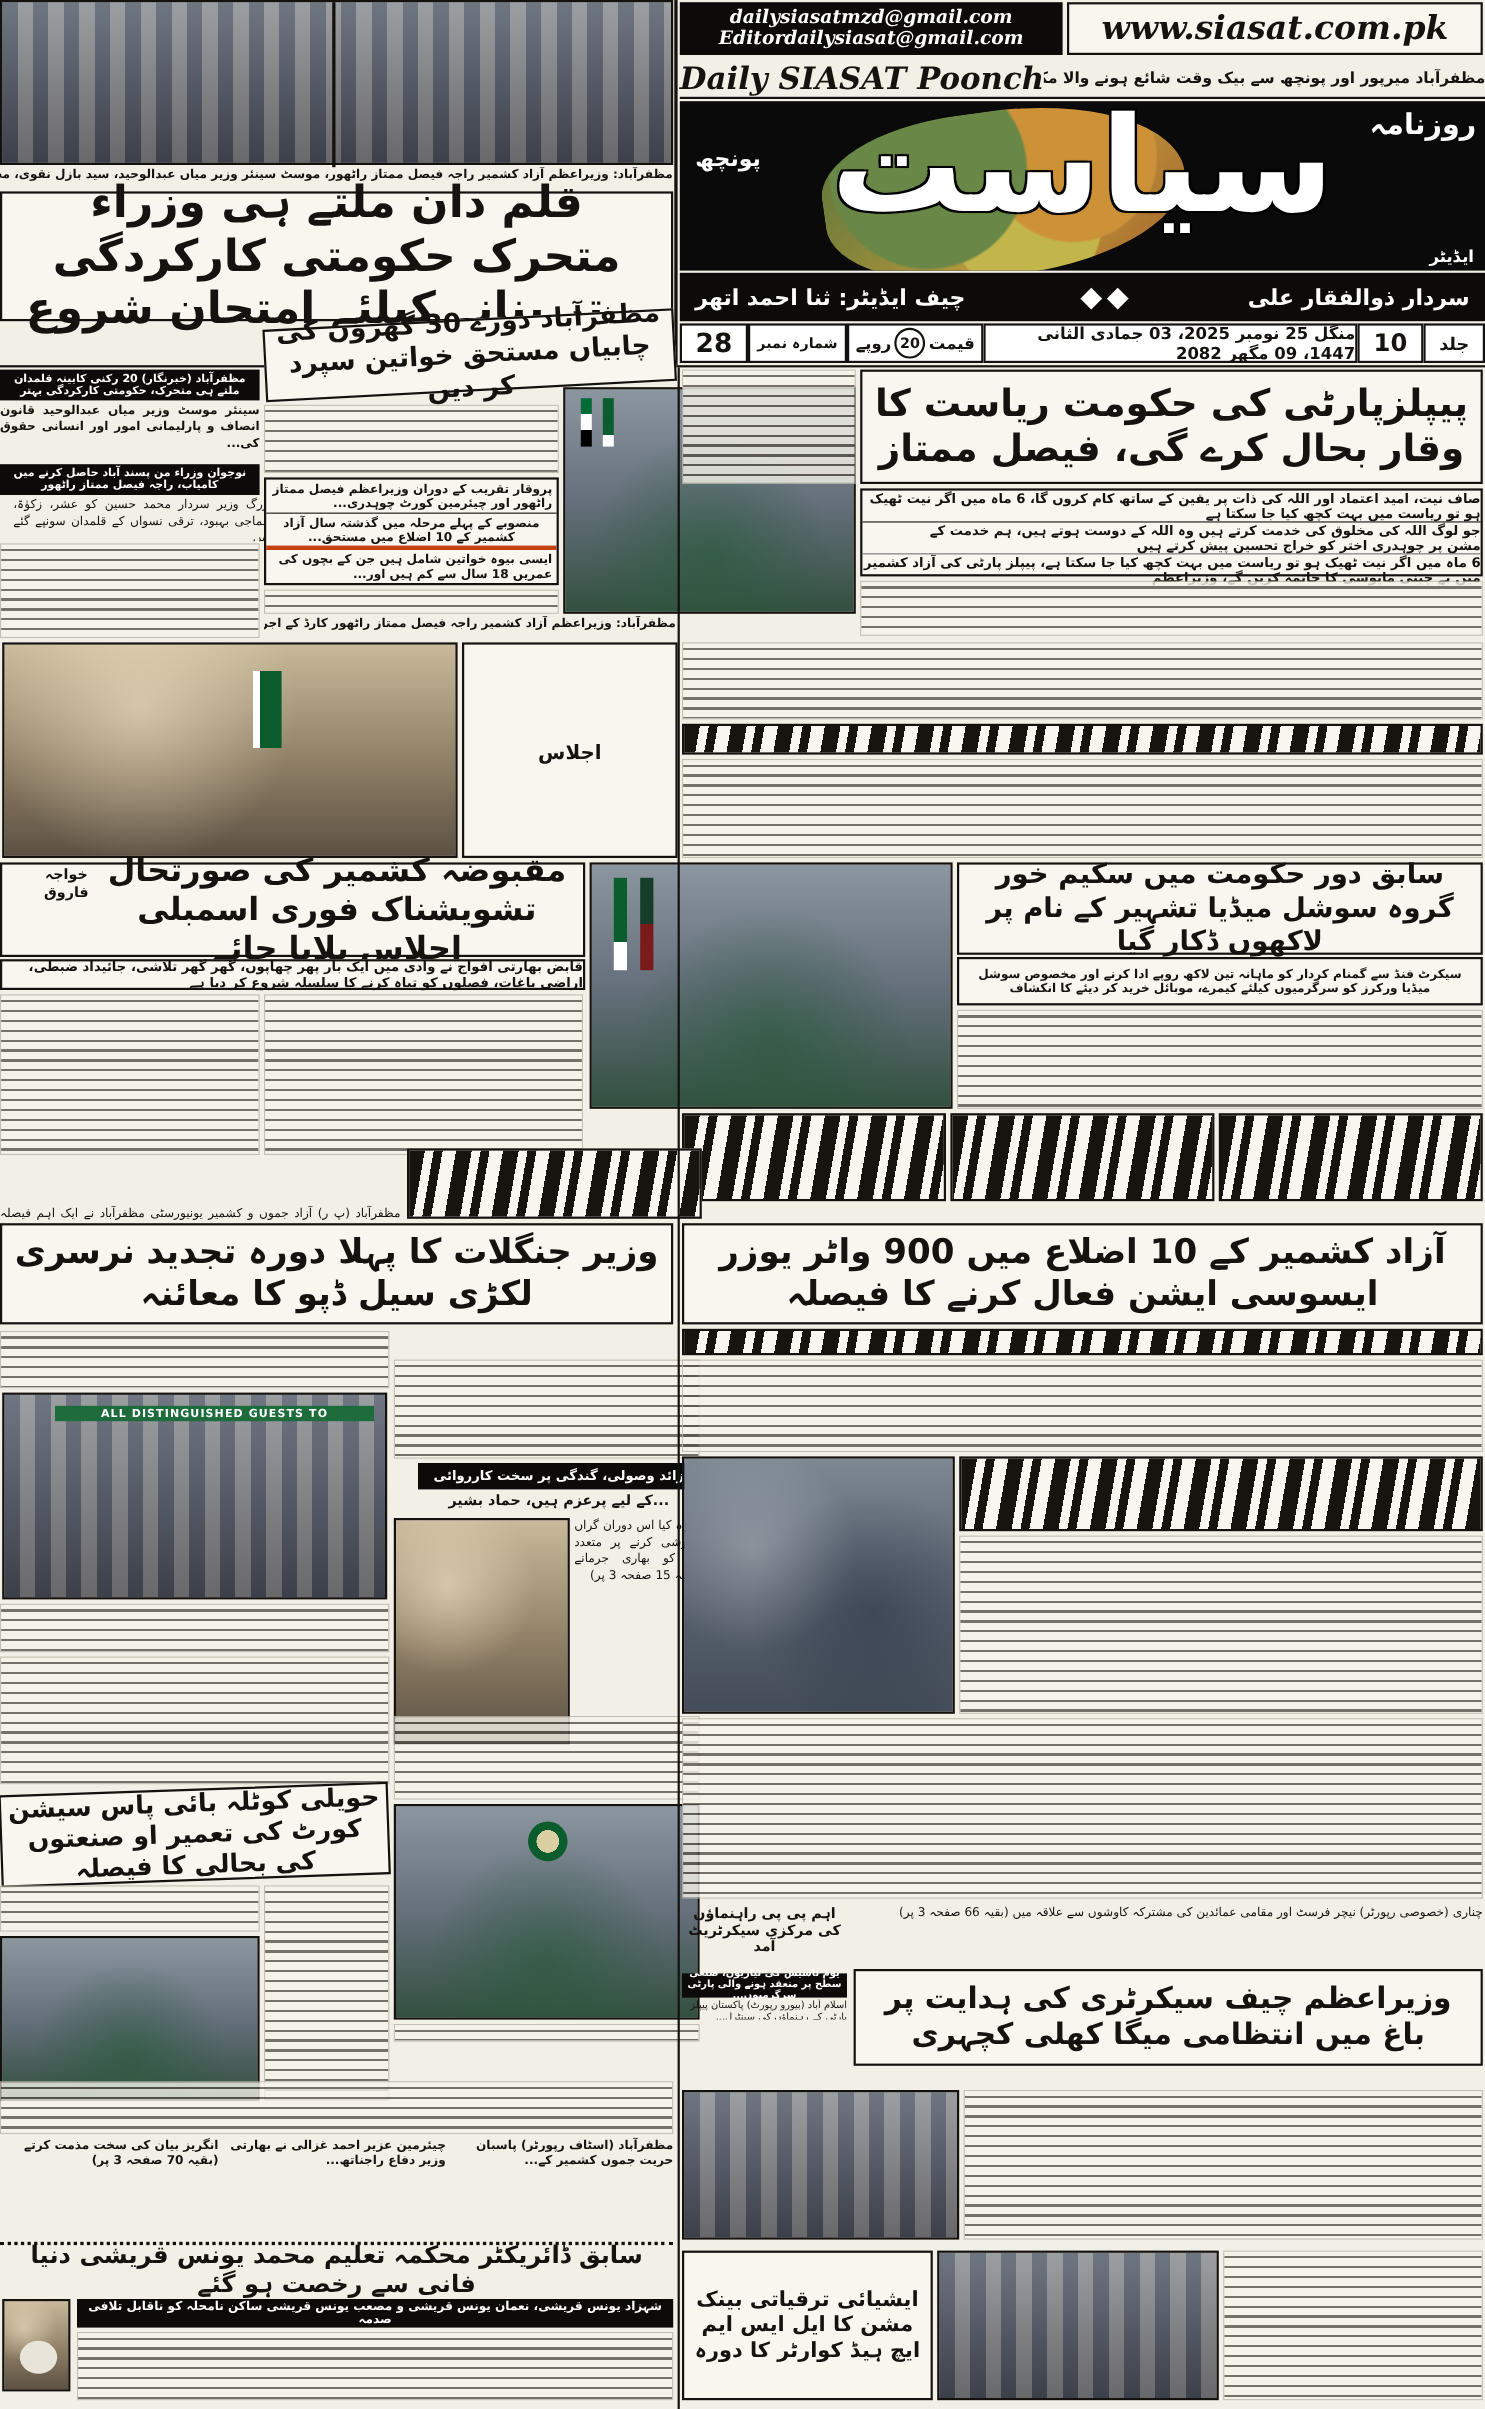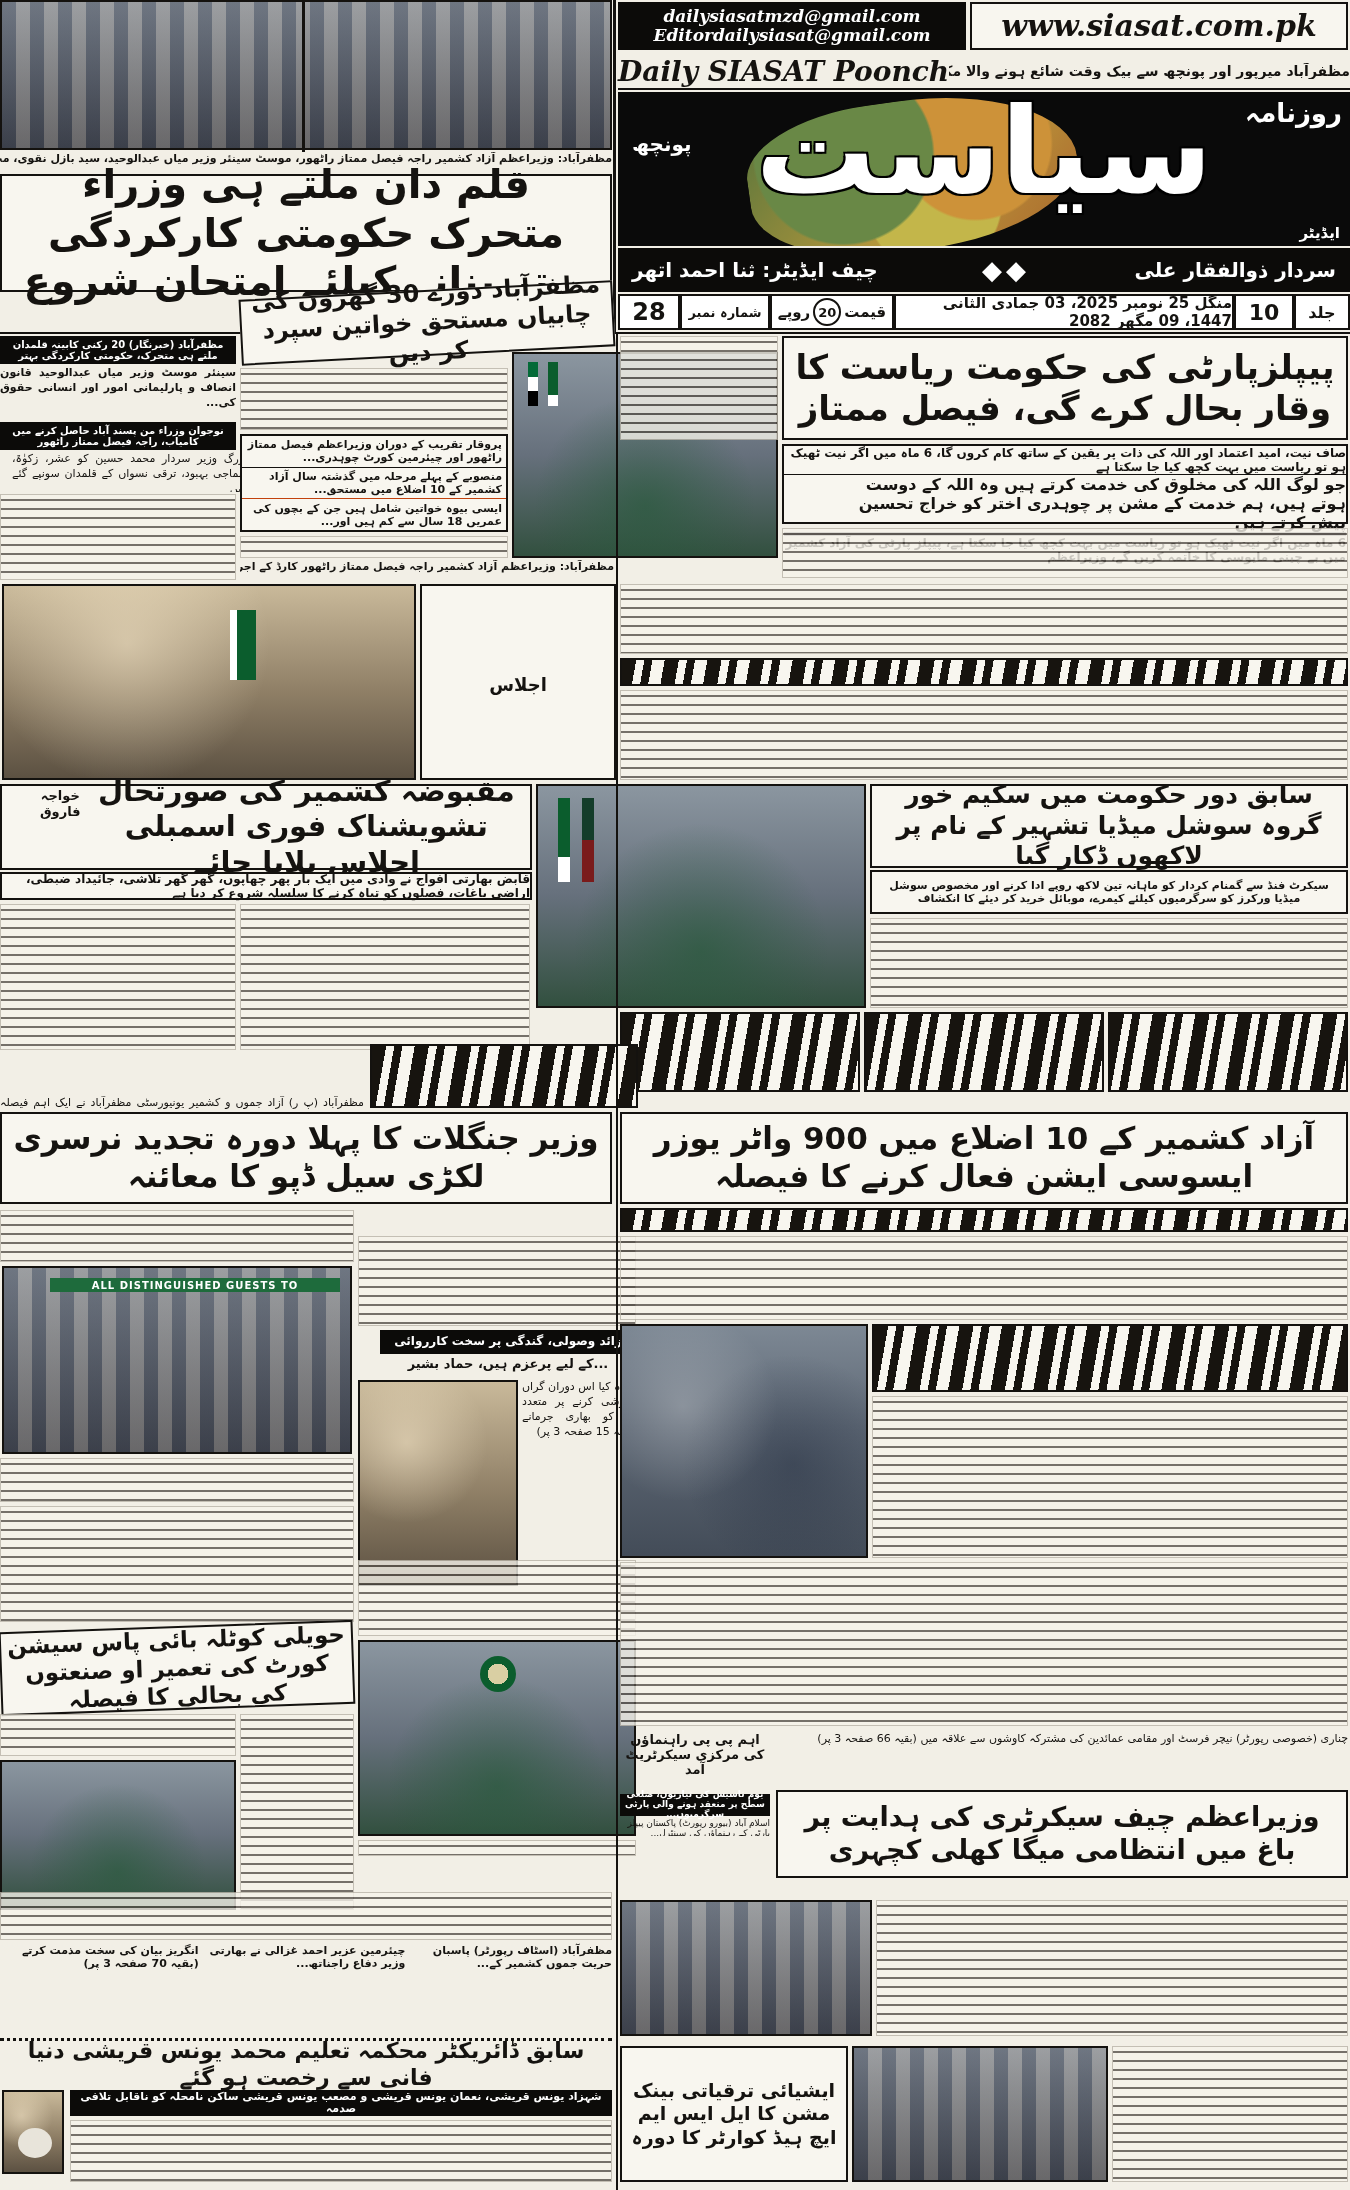--- a/index.html
+++ b/index.html
@@ -94,34 +94,34 @@
   <div class="abs bar u" style="left:0;top:336px;width:236px;height:28px;font-size:10px;padding:0 2px;">مظفرآباد (خبرنگار) 20 رکنی کابینہ قلمدان ملتے ہی متحرک، حکومتی کارکردگی بہتر</div>
   <div class="abs smalltxt" style="left:0;top:366px;width:236px;height:54px;font-weight:bold;">سینئر موسٹ وزیر میاں عبدالوحید قانون انصاف و پارلیمانی امور اور انسانی حقوق کی...</div>
   <div class="abs bar u" style="left:0;top:422px;width:236px;height:28px;font-size:10px;padding:0 2px;">نوجوان وزراء من پسند آباد حاصل کرنے میں کامیاب، راجہ فیصل ممتاز راٹھور</div>
   <div class="abs smalltxt" style="left:12px;top:452px;width:236px;height:40px;">بزرگ وزیر سردار محمد حسین کو عشر، زکوٰۃ، سماجی بہبود، ترقی نسواں کے قلمدان سونپے گئے ہیں</div>
   <div class="abs stripes" style="left:0;top:494px;width:236px;height:86px;"></div>
 
   <div class="abs frame headline u" style="left:240px;top:290px;width:374px;height:66px;font-size:24px;transform:rotate(-3deg);">مظفرآباد دورے 30 گھروں کی چابیاں مستحق خواتین سپرد کر دیں</div>
   <div class="abs stripes" style="left:240px;top:368px;width:268px;height:62px;"></div>
   <div class="abs frame u" style="left:240px;top:434px;width:268px;height:98px;display:flex;flex-direction:column;">
     <div style="flex:1;border-bottom:1px solid #14120f;font-size:11px;font-weight:bold;display:flex;align-items:center;padding:0 4px;">پروقار تقریب کے دوران وزیراعظم فیصل ممتاز راٹھور اور چیئرمین کورٹ چوہدری...</div>
-    <div style="flex:1;border-bottom:1px solid #c2410c;font-size:11px;font-weight:bold;display:flex;align-items:center;padding:0 4px;">منصوبے کے پہلے مرحلہ میں گذشتہ سال آزاد کشمیر کے 10 اضلاع میں مستحق...</div>
+    <div style="flex:1;border-bottom:4px solid #c2410c;font-size:11px;font-weight:bold;display:flex;align-items:center;padding:0 4px;text-align:center;">منصوبے کے پہلے مرحلہ میں گذشتہ سال آزاد کشمیر کے 10 اضلاع میں مستحق...</div>
     <div style="flex:1;font-size:11px;font-weight:bold;display:flex;align-items:center;padding:0 4px;">ایسی بیوہ خواتین شامل ہیں جن کے بچوں کی عمریں 18 سال سے کم ہیں اور...</div>
   </div>
   <div class="abs stripes" style="left:240px;top:536px;width:268px;height:22px;"></div>
 
   <div class="abs photo green" style="left:512px;top:352px;width:266px;height:206px">
     <div class="abs" style="left:14px;top:8px;width:10px;height:44px;background:linear-gradient(#046a38 33%,#fff 33% 66%,#000 66%);"></div>
     <div class="abs" style="left:34px;top:8px;width:10px;height:44px;background:linear-gradient(#0b5d2d 75%,#fff 75%);"></div>
   </div>
 
   <div class="abs frame headline u" style="left:782px;top:336px;width:566px;height:104px;font-size:34px;">پیپلزپارٹی کی حکومت ریاست کا وقار بحال کرے گی، فیصل ممتاز</div>
   <div class="abs frame u" style="left:782px;top:444px;width:566px;height:80px;display:flex;flex-direction:column;">
     <div style="flex:1;border-bottom:1px solid #14120f;font-size:12px;font-weight:bold;display:flex;align-items:center;justify-content:center;">صاف نیت، امید اعتماد اور اللہ کی ذات پر یقین کے ساتھ کام کروں گا، 6 ماہ میں اگر نیت ٹھیک ہو تو ریاست میں بہت کچھ کیا جا سکتا ہے</div>
-    <div style="flex:1;border-bottom:4px solid #737373;font-size:16px;font-weight:bold;display:flex;align-items:center;justify-content:center;padding-left:44px;">جو لوگ اللہ کی مخلوق کی خدمت کرتے ہیں وہ اللہ کے دوست ہوتے ہیں، ہم خدمت کے مشن پر چوہدری اختر کو خراج تحسین پیش کرتے ہیں</div>
+    <div style="flex:1;border-bottom:1px solid #737373;font-size:12px;font-weight:bold;display:flex;align-items:center;justify-content:center;padding-left:44px;">جو لوگ اللہ کی مخلوق کی خدمت کرتے ہیں وہ اللہ کے دوست ہوتے ہیں، ہم خدمت کے مشن پر چوہدری اختر کو خراج تحسین پیش کرتے ہیں</div>
     <div style="flex:1;font-size:12px;font-weight:bold;display:flex;align-items:center;justify-content:center;">6 ماہ میں اگر نیت ٹھیک ہو تو ریاست میں بہت کچھ کیا جا سکتا ہے، پیپلز پارٹی کی آزاد کشمیر میں بے چینی مایوسی کا خاتمہ کریں گے، وزیراعظم</div>
   </div>
   <div class="abs stripes" style="left:620px;top:336px;width:158px;height:104px;"></div>
   <div class="abs stripes" style="left:782px;top:528px;width:566px;height:50px;"></div>
 
   <div class="abs cap" style="left:240px;top:560px;width:374px;height:18px;">مظفرآباد: وزیراعظم آزاد کشمیر راجہ فیصل ممتاز راٹھور کارڈ کے اجرا اور بینک آف آزاد کشمیر کی شیڈولنگ کے حوالہ سے اجلاس</div>
 
   <div class="abs photo warm" style="left:2px;top:584px;width:414px;height:196px">
     <div class="abs" style="left:226px;top:24px;width:26px;height:70px;background:linear-gradient(90deg,#fff 25%,#0b5d2d 25%);"></div>
   </div>

